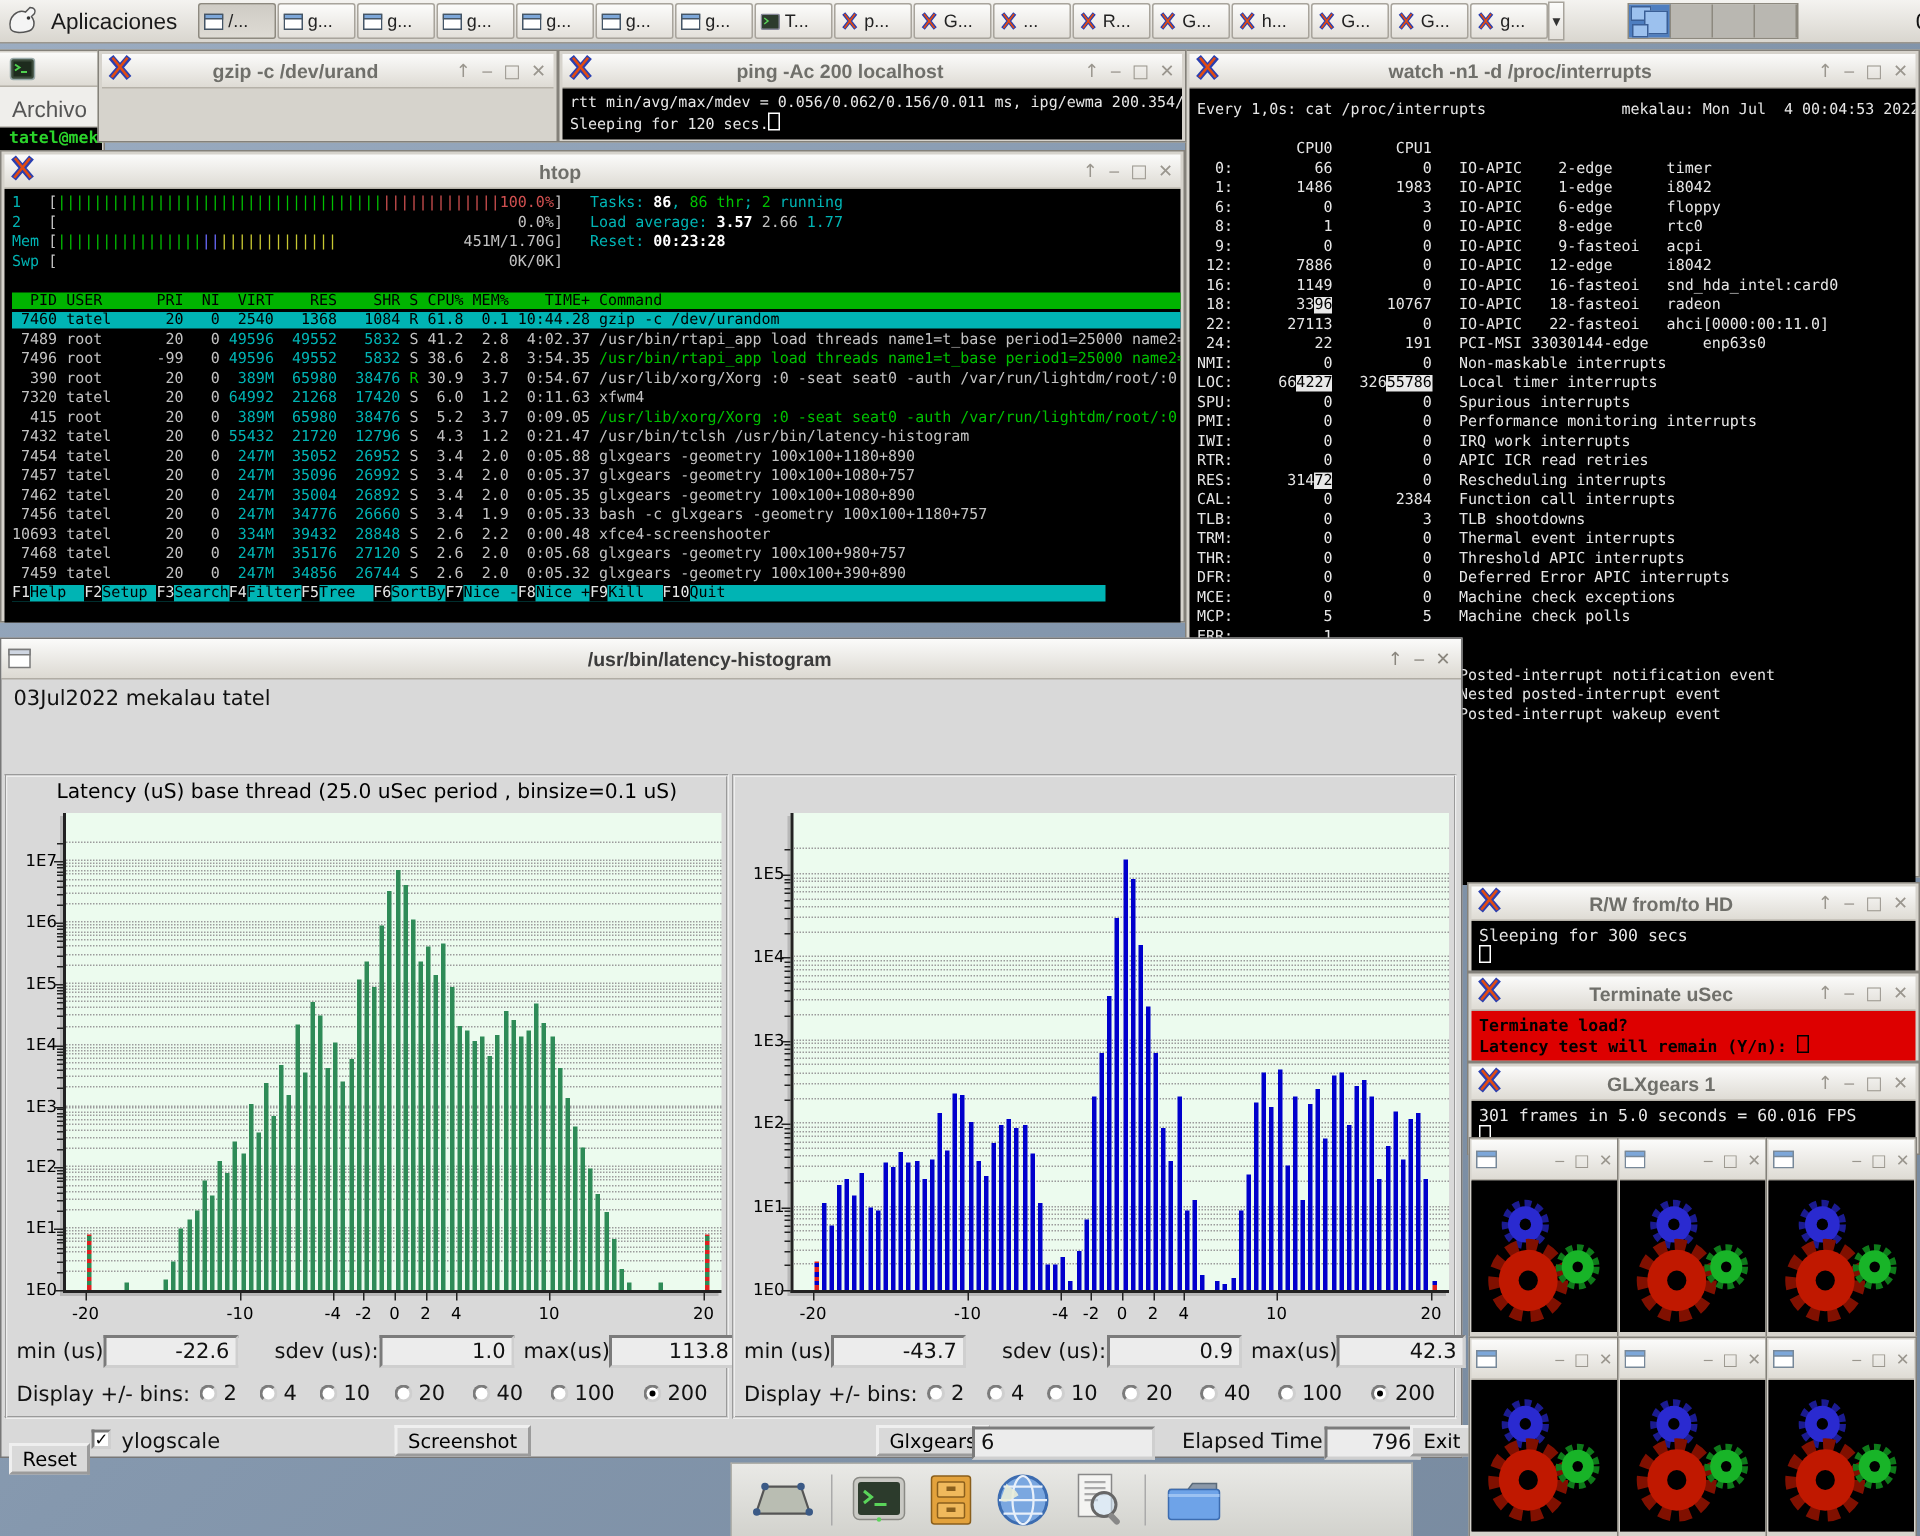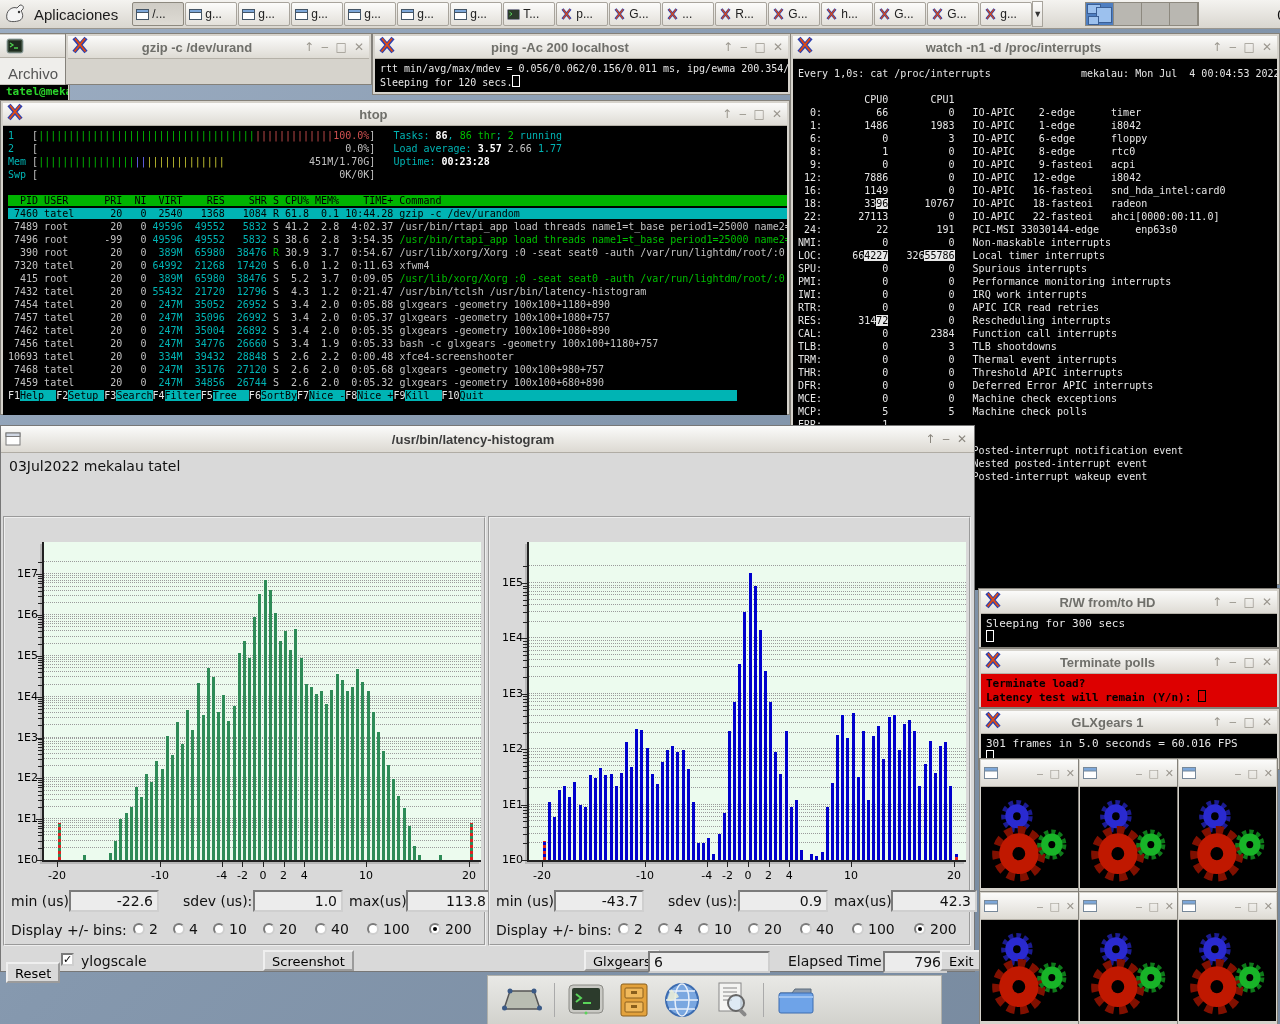--- a/index.html
+++ b/index.html
@@ -106,21 +106,21 @@
       <svg width="18" height="16" viewBox="0 0 18 16" style="margin-left:42px">
         <rect x="1" y="1" width="16" height="14" rx="2" fill="#3a4a3a" stroke="#9aa" stroke-width="1"></rect>
         <rect x="3" y="3" width="12" height="10" fill="#1d2b1d"></rect>
         <path d="M4 5 l3 2 -3 2 M8 10 h4" stroke="#4fd04f" stroke-width="1.3" fill="none"></path>
       </svg>
     </div>
     <div id="bgterm-menu">Archivo</div>
     <div id="bgterm-body">tatel@meka</div>
   </div>
 
-  <div class="xwin" id="win-gzip" style="left:65px;top:33px;width:307px;height:52px;z-index:6">
+  <div class="xwin" id="win-gzip" style="left:65px;top:33px;width:307px;height:62px;z-index:6">
     <div class="tbar">
       <span class="xicon"><svg width="20" height="18" viewBox="0 0 20 18">
             <path d="M4 2 L16 16 M16 2 L4 16" stroke="#2a3fb0" stroke-width="4.2" fill="none"></path>
             <path d="M5 2.5 L15.5 15.5 M15 2.5 L4.5 15.5" stroke="#e14b12" stroke-width="1.8" fill="none"></path>
           </svg></span>
       <span class="ttitle">gzip -c /dev/urand</span>
       <span class="tbtns">
           <span>↑</span>
           <span>‒</span>
           <span>□</span>
@@ -204,57 +204,58 @@
       <span class="ttitle">htop</span>
       <span class="tbtns">
           <span>↑</span>
           <span>‒</span>
           <span>□</span>
           <span>✕</span>
         </span>
     </div>
     <pre class="tcontent" id="htop-body" style="height:283px"><span class="c-cyan">1   </span><span class="c-gray">[</span><span class="c-green">||||||||||||||||||||||||||||||||||||</span><span class="c-red">|||||||||||||</span><span class="c-red">100.0%</span><span class="c-gray">]</span>   <span class="c-cyan">Tasks: </span><span class="c-bold">86</span><span class="c-cyan">, </span><span class="c-green">86</span><span class="c-green"> thr</span><span class="c-cyan">; </span><span class="c-green">2</span><span class="c-cyan"> running</span>
 <span class="c-cyan">2   </span><span class="c-gray">[</span>                                                   <span class="c-gray">0.0%</span><span class="c-gray">]</span>   <span class="c-cyan">Load average: </span><span class="c-bold">3.57 </span><span class="c-gray">2.66 </span><span class="c-cyan">1.77</span>
-<span class="c-cyan">Mem </span><span class="c-gray">[</span><span class="c-green">||||||||||||||||</span><span class="c-blue">||</span><span class="c-yellow">|||||||||||||</span>              <span class="c-gray">451M/1.70G</span><span class="c-gray">]</span>   <span class="c-cyan">Uptime: </span><span class="c-bold">00:23:28</span>
+<span class="c-cyan">Mem </span><span class="c-gray">[</span><span class="c-green">||||||||||||||||</span><span class="c-blue">||</span><span class="c-yellow">|||||||||||||</span>              <span class="c-gray">451M/1.70G</span><span class="c-gray">]</span>   <span class="c-cyan">Reset: </span><span class="c-bold">00:23:28</span>
 <span class="c-cyan">Swp </span><span class="c-gray">[</span>                                                  <span class="c-gray">0K/0K</span><span class="c-gray">]</span>   
 
 <span class="hdr-row">  PID USER      PRI  NI  VIRT    RES    SHR S CPU% MEM%    TIME+ Command                                                          </span>
 <span class="sel-row"><span> 7460 tatel      20   0  2540   1368   1084 R 61.8  0.1 10:44.28 gzip -c /dev/urandom                                             </span></span>
 <span><span class="c-gray"> 7489 root       20   0</span><span class="c-cyan"> 49596  49552   5832</span><span class="c-gray"> S</span><span class="c-gray"> 41.2  2.8  4:02.37 </span><span class="c-gray">/usr/bin/rtapi_app load threads name1=t_base period1=25000 name2=t_</span></span>
 <span><span class="c-gray"> 7496 root      -99   0</span><span class="c-cyan"> 49596  49552   5832</span><span class="c-gray"> S</span><span class="c-gray"> 38.6  2.8  3:54.35 </span><span class="c-green">/usr/bin/rtapi_app load threads name1=t_base period1=25000 name2=t_</span></span>
 <span><span class="c-gray">  390 root       20   0</span><span class="c-cyan">  389M  65980  38476</span><span class="c-green"> R</span><span class="c-gray"> 30.9  3.7  0:54.67 </span><span class="c-gray">/usr/lib/xorg/Xorg :0 -seat seat0 -auth /var/run/lightdm/root/:0 -n</span></span>
 <span><span class="c-gray"> 7320 tatel      20   0</span><span class="c-cyan"> 64992  21268  17420</span><span class="c-gray"> S</span><span class="c-gray">  6.0  1.2  0:11.63 </span><span class="c-gray">xfwm4</span></span>
 <span><span class="c-gray">  415 root       20   0</span><span class="c-cyan">  389M  65980  38476</span><span class="c-gray"> S</span><span class="c-gray">  5.2  3.7  0:09.05 </span><span class="c-green">/usr/lib/xorg/Xorg :0 -seat seat0 -auth /var/run/lightdm/root/:0 -n</span></span>
 <span><span class="c-gray"> 7432 tatel      20   0</span><span class="c-cyan"> 55432  21720  12796</span><span class="c-gray"> S</span><span class="c-gray">  4.3  1.2  0:21.47 </span><span class="c-gray">/usr/bin/tclsh /usr/bin/latency-histogram</span></span>
 <span><span class="c-gray"> 7454 tatel      20   0</span><span class="c-cyan">  247M  35052  26952</span><span class="c-gray"> S</span><span class="c-gray">  3.4  2.0  0:05.88 </span><span class="c-gray">glxgears -geometry 100x100+1180+890</span></span>
 <span><span class="c-gray"> 7457 tatel      20   0</span><span class="c-cyan">  247M  35096  26992</span><span class="c-gray"> S</span><span class="c-gray">  3.4  2.0  0:05.37 </span><span class="c-gray">glxgears -geometry 100x100+1080+757</span></span>
 <span><span class="c-gray"> 7462 tatel      20   0</span><span class="c-cyan">  247M  35004  26892</span><span class="c-gray"> S</span><span class="c-gray">  3.4  2.0  0:05.35 </span><span class="c-gray">glxgears -geometry 100x100+1080+890</span></span>
 <span><span class="c-gray"> 7456 tatel      20   0</span><span class="c-cyan">  247M  34776  26660</span><span class="c-gray"> S</span><span class="c-gray">  3.4  1.9  0:05.33 </span><span class="c-gray">bash -c glxgears -geometry 100x100+1180+757</span></span>
 <span><span class="c-gray">10693 tatel      20   0</span><span class="c-cyan">  334M  39432  28848</span><span class="c-gray"> S</span><span class="c-gray">  2.6  2.2  0:00.48 </span><span class="c-gray">xfce4-screenshooter</span></span>
 <span><span class="c-gray"> 7468 tatel      20   0</span><span class="c-cyan">  247M  35176  27120</span><span class="c-gray"> S</span><span class="c-gray">  2.6  2.0  0:05.68 </span><span class="c-gray">glxgears -geometry 100x100+980+757</span></span>
-<span><span class="c-gray"> 7459 tatel      20   0</span><span class="c-cyan">  247M  34856  26744</span><span class="c-gray"> S</span><span class="c-gray">  2.6  2.0  0:05.32 </span><span class="c-gray">glxgears -geometry 100x100+680+890</span></span>
+<span><span class="c-gray"> 7459 tatel      20   0</span><span class="c-cyan">  247M  34856  26744</span><span class="c-gray"> S</span><span class="c-gray">  2.6  2.0  0:05.32 </span><span class="c-gray">glxgears -geometry 100x100+390+890</span></span>
 <span class="fnbar"><span class="fk">F1</span>Help  <span class="fk">F2</span>Setup <span class="fk">F3</span>Search<span class="fk">F4</span>Filter<span class="fk">F5</span>Tree  <span class="fk">F6</span>SortBy<span class="fk">F7</span>Nice -<span class="fk">F8</span>Nice +<span class="fk">F9</span>Kill  <span class="fk">F10</span>Quit                                          </span></pre>
   </div>
 
   <div id="win-latency">
     <div id="lat-titlebar">
       <svg width="16" height="14" viewBox="0 0 16 14">
           <rect x="1" y="1" width="14" height="12" fill="#fff" stroke="#7a7a7a"></rect>
           <rect x="1" y="1" width="14" height="3.5" fill="#cfd6e2" stroke="#7a7a7a"></rect>
         </svg>
       <span id="lat-title">/usr/bin/latency-histogram</span>
       <span class="tbtns" style="color:#8a867e">
           <span>↑</span>
           <span>‒</span>
           <span>✕</span>
         </span>
     </div>
     <div class="lat-info" style="top:32px">03Jul2022 mekalau tatel</div>
 
     <div class="lat-panel" style="left:2px" id="chart0">
+        <div class="chart-title">Latency (uS) base thread (25.0 uSec period , binsize=0.1 uS)</div>
         <div class="plot">
           <div class="gline" style="bottom:12.3px"></div>
           <div class="gline" style="bottom:19.5px"></div>
           <div class="gline" style="bottom:24.6px"></div>
           <div class="gline" style="bottom:28.5px"></div>
           <div class="gline" style="bottom:31.8px"></div>
           <div class="gline" style="bottom:34.5px"></div>
           <div class="gline" style="bottom:36.9px"></div>
           <div class="gline" style="bottom:38.9px"></div>
           <div class="gline" style="bottom:40.8px"></div>
@@ -729,21 +730,21 @@
     <pre class="tcontent" style="font-size:11px">Sleeping for 300 secs
 <span class="cur"></span></pre>
   </div>
 
   <div class="xwin" style="left:978px;top:648px;width:302px;height:60px;z-index:25">
     <div class="tbar">
       <span class="xicon"><svg width="20" height="18" viewBox="0 0 20 18">
             <path d="M4 2 L16 16 M16 2 L4 16" stroke="#2a3fb0" stroke-width="4.2" fill="none"></path>
             <path d="M5 2.5 L15.5 15.5 M15 2.5 L4.5 15.5" stroke="#e14b12" stroke-width="1.8" fill="none"></path>
           </svg></span>
-      <span class="ttitle">Terminate polls</span>
+      <span class="ttitle">Terminate uSec</span>
       <span class="tbtns">
           <span>↑</span>
           <span>‒</span>
           <span>□</span>
           <span>✕</span>
         </span>
     </div>
     <pre class="tcontent red-body" style="font-size:11px">Terminate load?
 Latency test will remain (Y/n): <span class="cur"></span></pre>
   </div>

